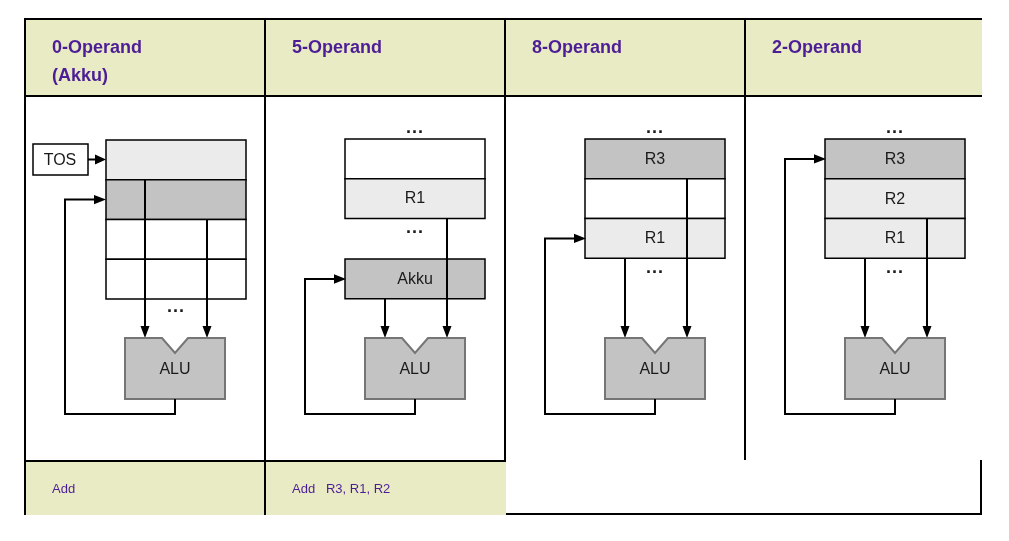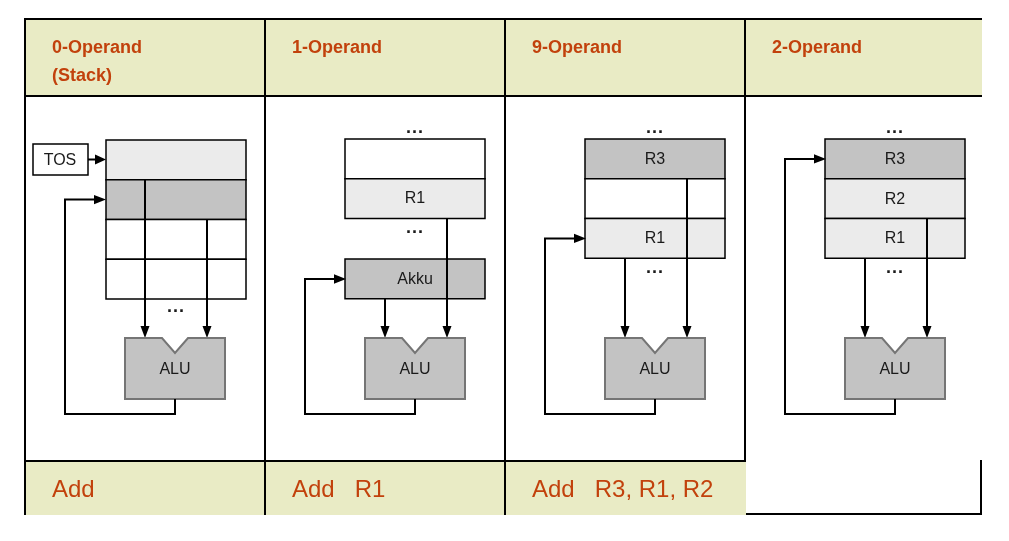--- a/index.html
+++ b/index.html
@@ -1,21 +1,21 @@
 <!DOCTYPE html>
 <html><head>
 <meta charset="utf-8">
 <style>
   html, body { margin: 0; padding: 0; background: #ffffff; }
   .page {
     position: relative;
     width: 1009px; height: 541px;
     background: #ffffff;
     font-family: "Liberation Sans", sans-serif;
-    color: #c2410c;
+    color: #4c1d95;
     overflow: hidden;
   }
   .arch-table {
     position: absolute; left: 24px; top: 18px;
     width: 958px; height: 497px;
     border: 2px solid #000000;
     box-sizing: border-box;
     display: grid;
     grid-template-columns: 240px 240px 240px 1fr;
     grid-template-rows: 77px 363px 1fr;
@@ -27,21 +27,21 @@
     background: #e9ebc5;
     border-bottom: 2px solid #000000;
     padding: 13px 8px 0 26px;
     font-weight: bold;
     font-size: 18px;
     line-height: 28px;
   }
   .ft {
     background: #e9ebc5;
     border-top: 2px solid #000000;
-    font-size: 24px;
+    font-size: 13px;
     line-height: 53px;
     padding-left: 26px;
     white-space: pre;
   }
   .body-cell { background: #ffffff; position: relative; }
   .body-cell svg { display: block; }
 
   
   .cell-white { fill: #ffffff; stroke: #000000; stroke-width: 1.5; }
   .cell-light { fill: #ebebeb; stroke: #000000; stroke-width: 1.5; }
@@ -62,27 +62,27 @@
   }
 </style>
 </head>
 <body>
 
 <div class="page">
   <div class="arch-table">
 
     <div class="cell hd col-border">
       <div>0-Operand</div>
-      <div>(Stack)</div>
+      <div>(Akku)</div>
     </div>
     <div class="cell hd col-border">
-      <div>1-Operand</div>
+      <div>5-Operand</div>
     </div>
     <div class="cell hd col-border">
-      <div>9-Operand</div>
+      <div>8-Operand</div>
     </div>
     <div class="cell hd">
       <div>2-Operand</div>
     </div>
 
     <div class="cell body-cell col-border">
       <svg width="238" height="361" viewBox="0 0 238 361">
 
         <rect class="cell-light" x="80" y="43" width="140" height="39.75"></rect>
         <rect class="cell-dark" x="80" y="82.75" width="140" height="39.75"></rect>
@@ -176,17 +176,16 @@
 
         <polygon class="alu-shape" points="99,241 136,241 149,256 162,241 199,241 199,302 99,302"></polygon>
         <text class="lbl" x="149" y="277">ALU</text>
 
         <polyline class="wire" points="149,302 149,317 39,317 39,61.9 69,61.9"></polyline>
         <polygon class="ah" points="80,61.9 68,57.2 68,66.6"></polygon>
       </svg>
     </div>
 
     <div class="cell ft col-border">Add</div>
-    <div class="cell ft col-border">Add   R1</div>
     <div class="cell ft">Add   R3, R1, R2</div>
 
   </div>
 </div>
 
 </body></html>

